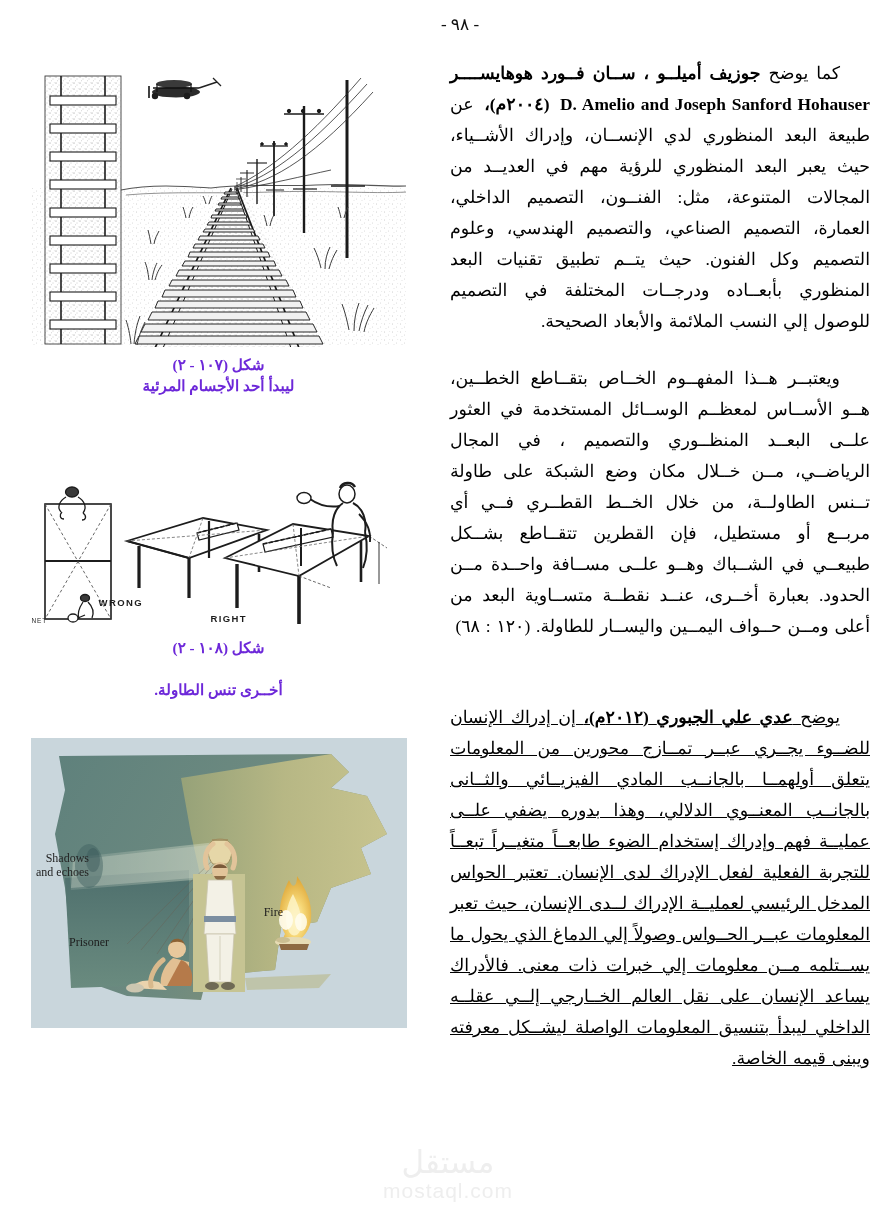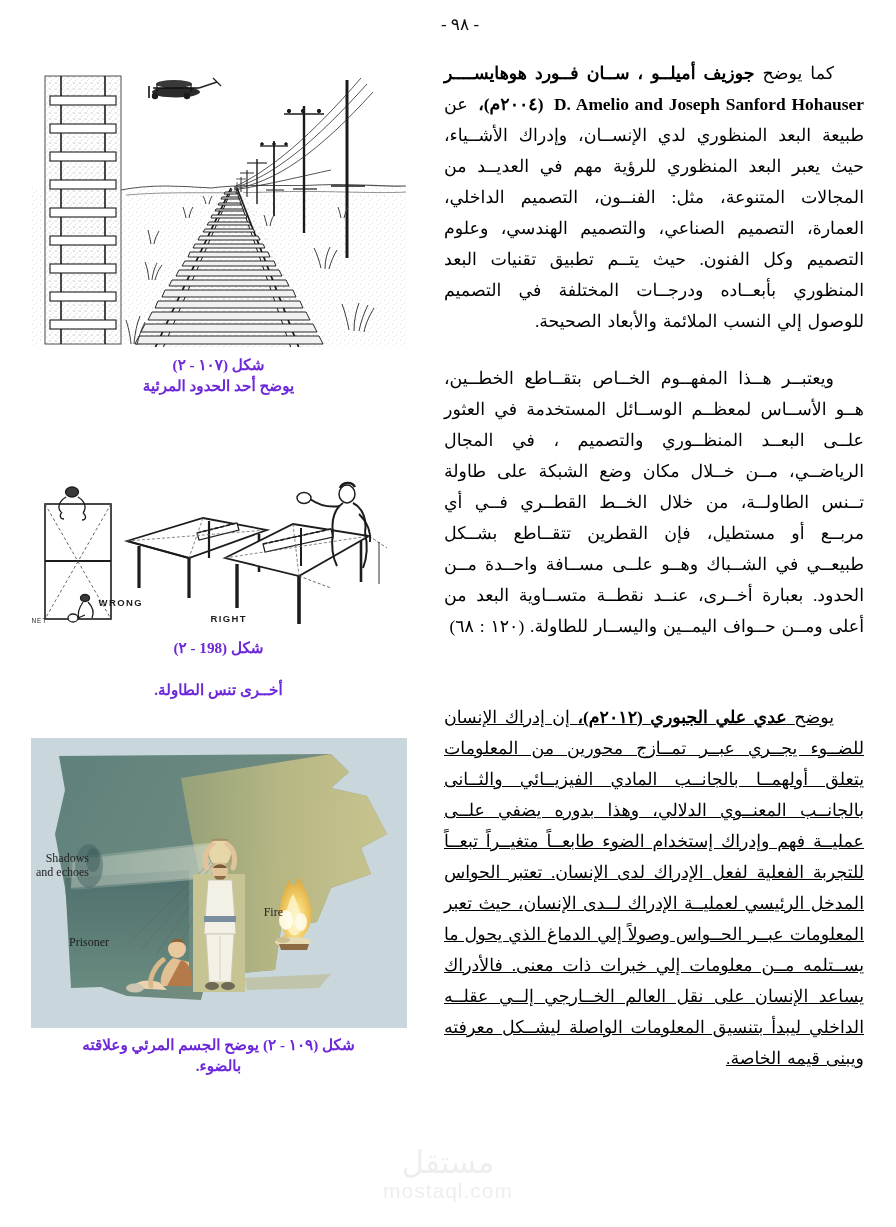--- a/index.html
+++ b/index.html
@@ -38,21 +38,21 @@
   
   .columns {
     position: absolute;
     top: 58px;
     left: 0;
     width: 896px;
     height: 1110px;
   }
   .col-right {           
     position: absolute;
-    right: 32px;
+    right: 26px;
     top: 0;
     width: 420px;
     direction: rtl;
     text-align: justify;
   }
   .col-left {            
     position: absolute;
     left: 26px;
     top: 0;
     width: 385px;
@@ -273,21 +273,21 @@
               <path d="M318,272 C316,262 314,254 311,246 M323,273 C323,262 325,253 328,245 M328,273 C330,263 333,255 337,247 M333,274 C335,264 339,257 343,250"></path>
               <path d="M236,168 C235,163 234,160 233,157 M239,168 C240,163 241,160 243,157"></path>
               <path d="M310,160 C309,155 308,152 307,149 M313,160 C314,155 316,152 317,149"></path>
               <path d="M155,160 C154,155 153,152 152,149 M158,160 C159,155 160,152 162,149"></path>
               <path d="M175,146 C174,142 173,140 172,138 M178,146 C179,142 180,140 181,138"></path>
             </g>
           </g>
         </svg>
         <div class="fig-caption">
           <span>شكل (١٠٧ - ٢)</span><br>
-          <span>يوضح أحد الحدود المرئية</span><br>
+          <span>ليبدأ أحد الأجسام المرئية</span><br>
         </div>
       </div>
 
       <div class="figure" style="margin-top:70px;">
         <svg class="fig-art" width="376" height="165" viewBox="0 0 376 165" aria-hidden="true">
           <rect x="0" y="0" width="376" height="165" fill="#ffffff"></rect>
 
           <g>
             <rect x="14" y="38" width="66" height="115" fill="#ffffff" stroke="#1c1c1c" stroke-width="1.6"></rect>
             <line x1="14" y1="95" x2="80" y2="95" stroke="#1c1c1c" stroke-width="2.2"></line>
@@ -357,21 +357,21 @@
               <path d="M309,40 C296,42 286,38 279,33" stroke-width="2"></path>
               <ellipse cx="273" cy="32" rx="7" ry="5.5" fill="#ffffff" stroke-width="1.4"></ellipse>
               <path d="M302,66 C300,80 302,92 306,100" stroke-width="2"></path>
               <path d="M334,66 C337,80 336,92 332,102" stroke-width="2"></path>
               <path d="M328,48 C336,56 340,66 339,76" stroke-width="1.8"></path>
             </g>
             <text x="216" y="156" font-family="'Liberation Sans',sans-serif" font-size="9.5" font-weight="bold" fill="#1c1c1c" letter-spacing="1.4">RIGHT</text>
           </g>
         </svg>
         <div class="fig-caption">
-          <span>شكل (198 - ٢)</span><br>
+          <span>شكل (١٠٨ - ٢)</span><br>
           <br>
           <span>أخــرى تنس الطاولة.</span>
         </div>
       </div>
 
       <div class="figure" style="margin-top:38px;">
         <svg class="fig-art" width="376" height="290" viewBox="0 0 376 290" aria-hidden="true">
           <defs>
             <linearGradient id="caveDark" x1="0" y1="0" x2="1" y2="0.4">
               <stop offset="0%" stop-color="#5f817c"></stop>
@@ -469,25 +469,20 @@
             <path d="M142,220 C134,226 128,238 130,248 L158,248 L158,224 Z" fill="#e2c093"></path>
             <path d="M150,222 C158,224 164,236 160,248 L136,248 Z" fill="#b57a4a"></path>
             <path d="M128,244 C114,240 104,244 100,250 L136,252 Z" fill="#ead3ad"></path>
             <ellipse cx="104" cy="250" rx="9" ry="4.5" fill="#ccc6b0"></ellipse>
             <path d="M132,222 C124,228 118,240 120,248" stroke="#d9b98c" stroke-width="5" fill="none" stroke-linecap="round"></path>
             <text x="78" y="208" font-family="'Liberation Serif',serif" font-size="12" fill="#1d1d1d">Prisoner</text>
           </g>
 
           <path d="M214,240 L300,236 L288,250 L216,252 Z" fill="#b9b888" opacity="0.6"></path>
         </svg>
-        <div class="fig-caption">
-          <span>شكل (١٠٩ - ٢)</span>
-          <span>يوضح الجسم المرئي وعلاقته</span><br>
-          <span>بالضوء.</span>
-        </div>
       </div>
 
     </div>
 
     <div class="col-right">
 
       <p class="para">
         <span class="indent"></span><span>كما يوضح</span>
         <span class="bold">جوزيف أميلــو ، ســان فــورد هوهايســــر</span>
         <span class="lat">D. Amelio and Joseph Sanford Hohauser</span>

